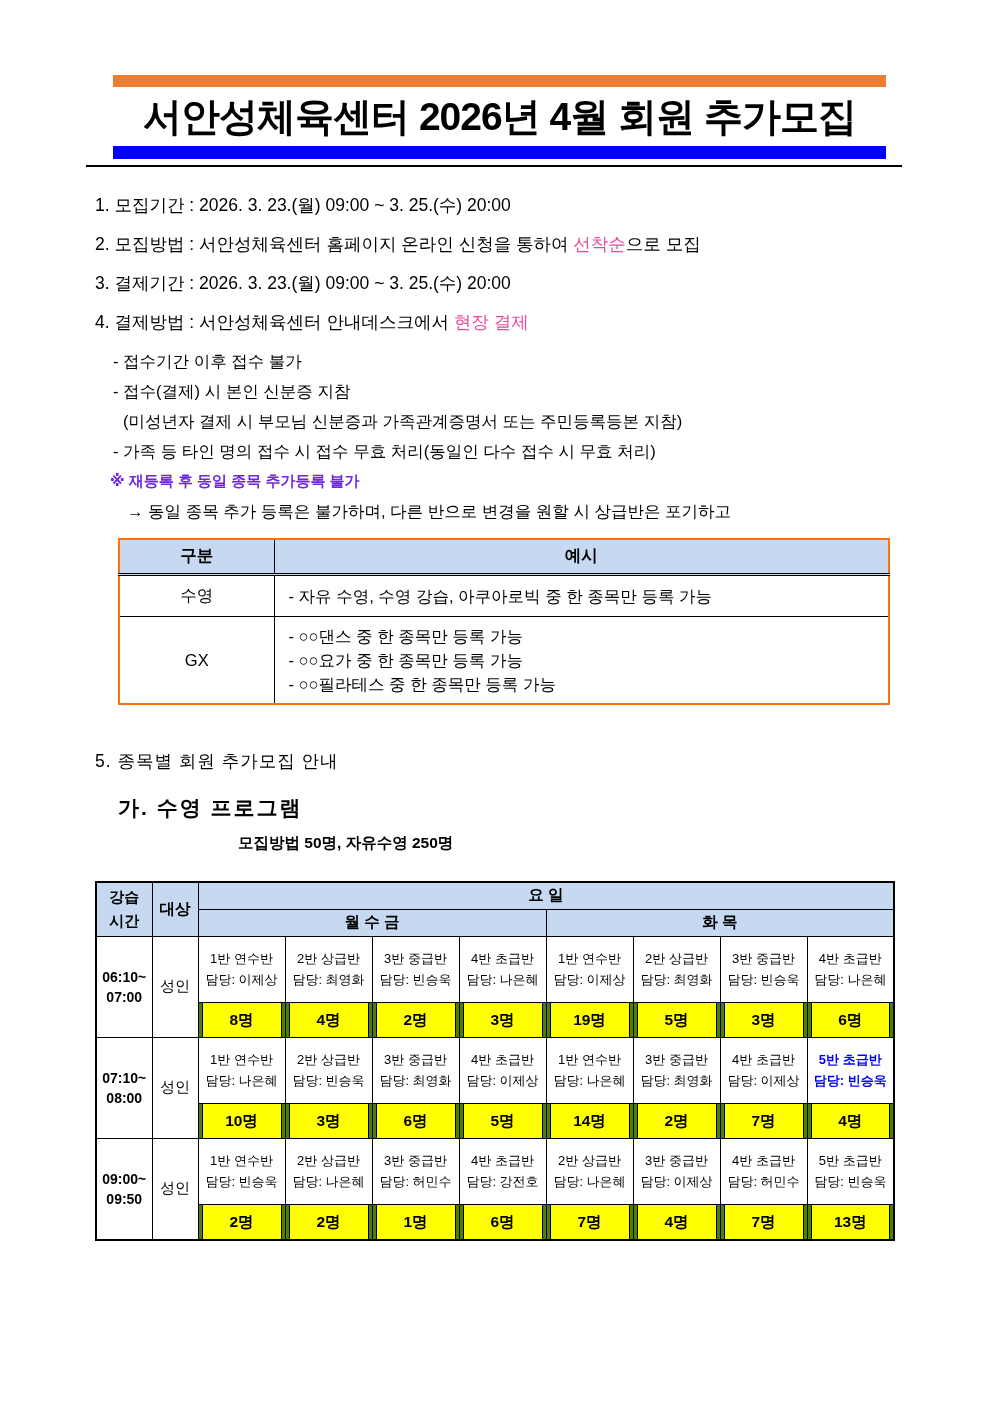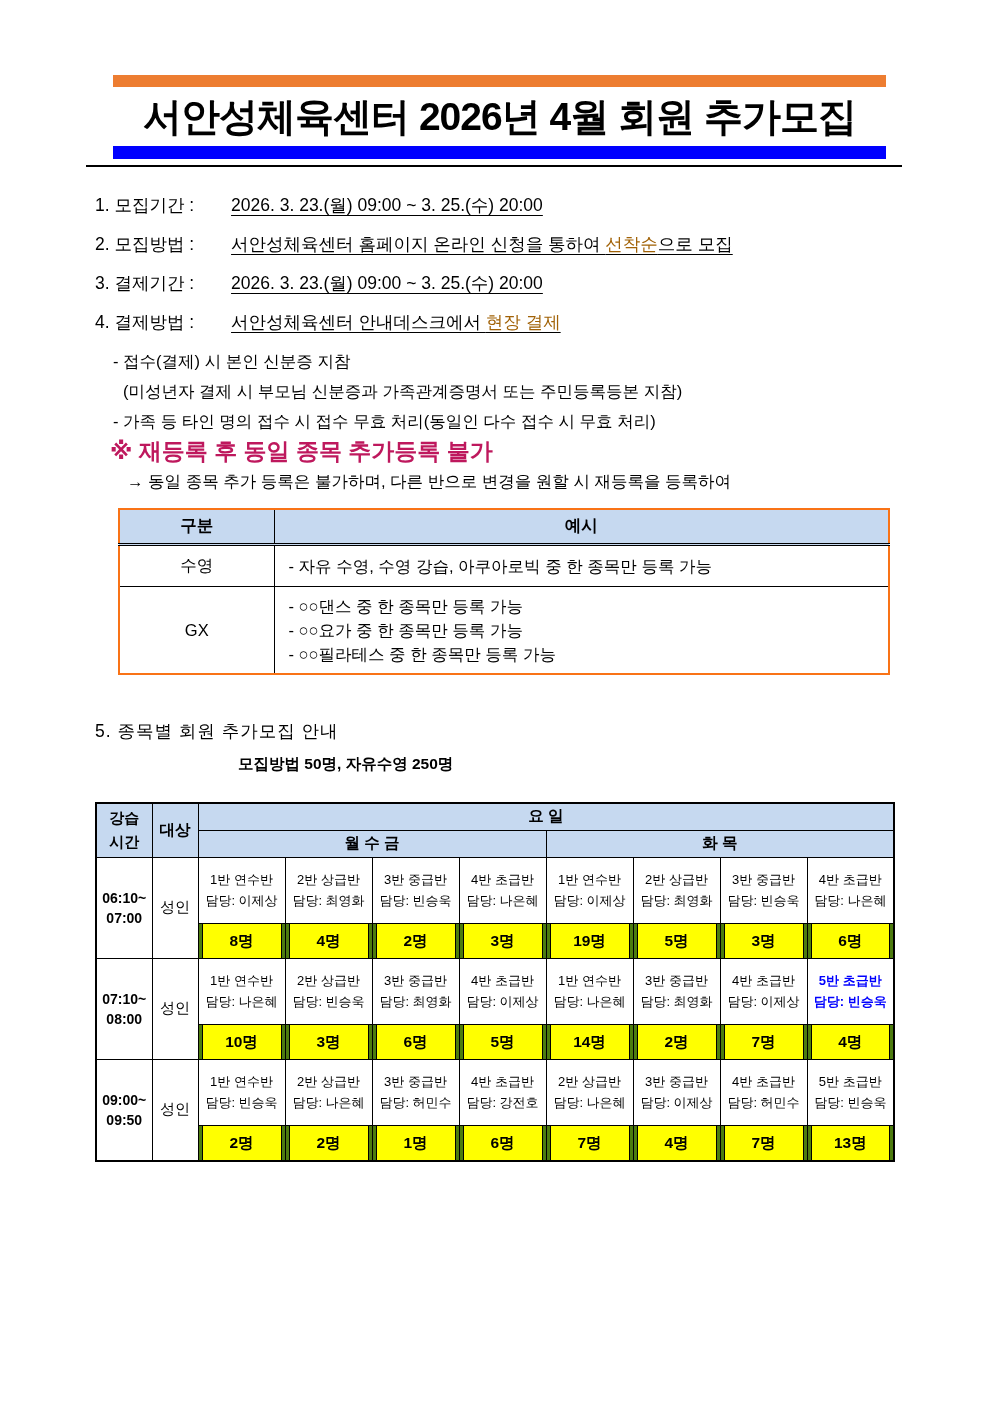--- a/index.html
+++ b/index.html
@@ -22,28 +22,28 @@
     letter-spacing: -1px;
     line-height: 1.3;
     white-space: nowrap;
   }
   .blue-bar { margin: 3px 102px 0 113px; height: 13px; background: #0000FF; }
   .thin-line { margin: 6px 86px 0 86px; border-top: 2px solid #000; }
 
   
   .notice-list { margin: 27px 60px 0 95px; font-size: 17.5px; }
   .notice-item { margin-bottom: 17px; line-height: 22px; white-space: nowrap; }
-  .u { text-decoration: underline; text-underline-offset: 4px; margin-left: 32px; }
-  .red { color: #a16207; }
+  .u { text-underline-offset: 4px; }
+  .red { color: #ec4899; }
 
   
   .notes { margin: 15px 0 0 113px; font-size: 16.5px; }
   .note { margin-bottom: 8px; line-height: 22px; }
   .note.paren { margin-left: 10px; }
-  .note.red-note { color: #be185d; font-weight: bold; font-size: 23px; margin: 3px 0 8px -3px; }
+  .note.red-note { color: #6d28d9; font-weight: bold; font-size: 15px; margin: 3px 0 8px -3px; }
   .note.arrow { margin-left: 14px; }
   .note.arrow2 { margin-left: 43px; }
 
   
   .rule-table {
     margin: 16px 0 0 118px;
     width: 772px;
     border-collapse: collapse;
     border: 2px solid #f97316;
     font-size: 16.5px;
@@ -120,25 +120,26 @@
     </div>
     <div class="notice-item">
       <span>3. 결제기간 : </span><span class="u"><span>2026. 3. 23.(월) 09:00 ~ 3. 25.(수) 20:00</span></span>
     </div>
     <div class="notice-item">
       <span>4. 결제방법 : </span><span class="u"><span>서안성체육센터 안내데스크에서 </span><span class="red">현장 결제</span></span>
     </div>
   </div>
 
   <div class="notes">
+    <div class="note">- 접수기간 이후 접수 불가</div>
     <div class="note">- 접수(결제) 시 본인 신분증 지참</div>
     <div class="note paren">(미성년자 결제 시 부모님 신분증과 가족관계증명서 또는 주민등록등본 지참)</div>
     <div class="note">- 가족 등 타인 명의 접수 시 접수 무효 처리(동일인 다수 접수 시 무효 처리)</div>
     <div class="note red-note">※ 재등록 후 동일 종목 추가등록 불가</div>
-    <div class="note arrow">→ 동일 종목 추가 등록은 불가하며, 다른 반으로 변경을 원할 시 재등록을 등록하여</div>
+    <div class="note arrow">→ 동일 종목 추가 등록은 불가하며, 다른 반으로 변경을 원할 시 상급반은 포기하고</div>
   </div>
 
   <table class="rule-table">
     <thead>
       <tr>
         <th class="cat-cell">구분</th>
         <th>예시</th>
       </tr>
     </thead>
     <tbody>
@@ -153,20 +154,21 @@
         <td class="ex-cell">
           <div>- ○○댄스 중 한 종목만 등록 가능</div>
           <div>- ○○요가 중 한 종목만 등록 가능</div>
           <div>- ○○필라테스 중 한 종목만 등록 가능</div>
         </td>
       </tr>
     </tbody>
   </table>
 
   <div class="sec5-heading">5. 종목별 회원 추가모집 안내</div>
+  <div class="sec5-sub">가. 수영 프로그램</div>
   <div class="capacity2">모집방법 50명, 자유수영 250명</div>
 
   <table class="schedule">
     <colgroup>
       <col class="c-time">
         <col class="c-target">
       <col class="c-day">
         <col class="c-day">
         <col class="c-day">
         <col class="c-day">

